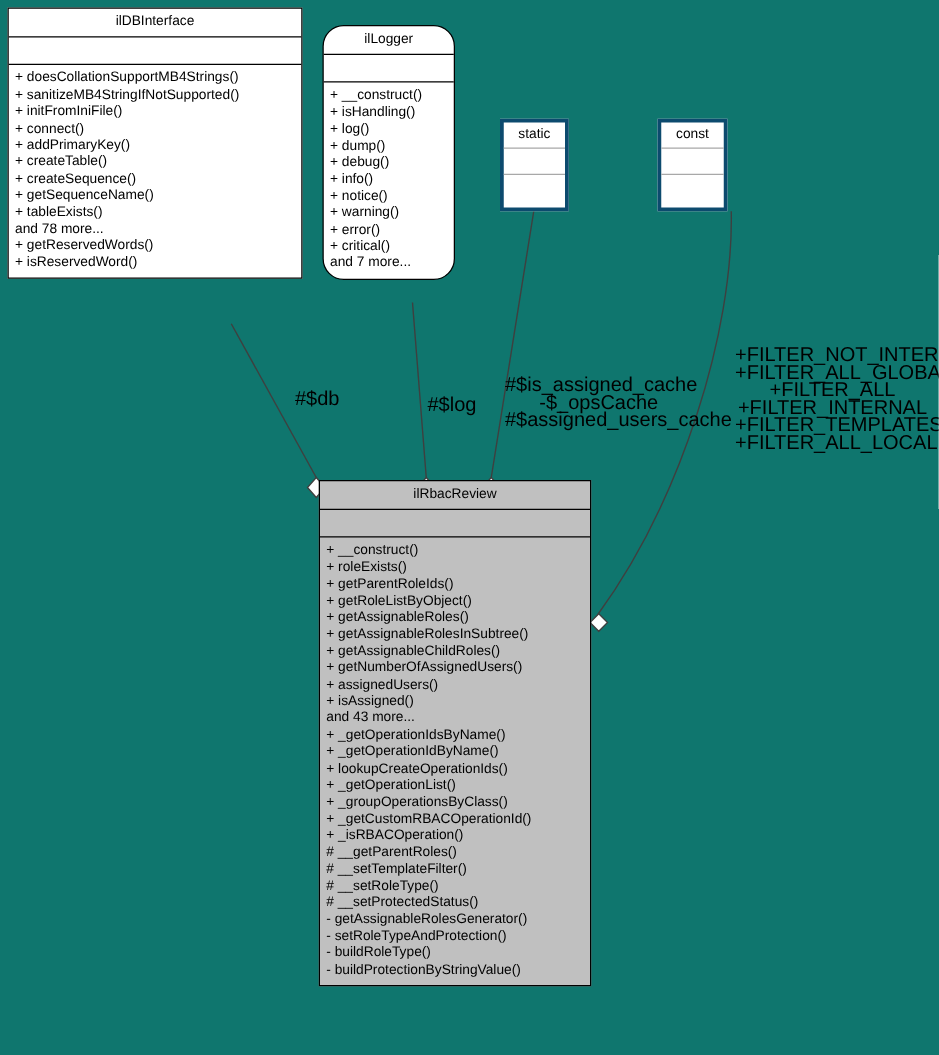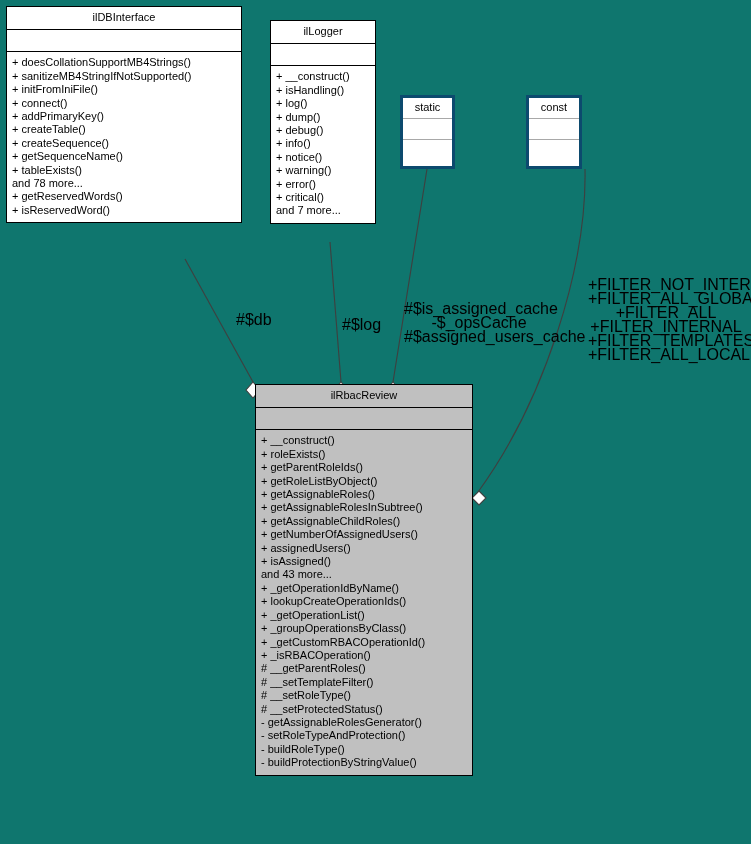--- a/index.html
+++ b/index.html
@@ -124,21 +124,21 @@
       <div class="row">+ createTable()</div>
       <div class="row">+ createSequence()</div>
       <div class="row">+ getSequenceName()</div>
       <div class="row">+ tableExists()</div>
       <div class="row">and 78 more...</div>
       <div class="row">+ getReservedWords()</div>
       <div class="row">+ isReservedWord()</div>
     </div>
   </div>
 
-  <div class="umlbox" id="box-illogger" style="left:270px; top:20px; width:106px;">
+  <div class="umlbox" id="box-illogger" style="left:258px; top:20px; width:106px;border-radius:17px;">
     <div class="uml-title">ilLogger</div>
     <div class="uml-attrs"></div>
     <div class="uml-ops">
       <div class="row">+ __construct()</div>
       <div class="row">+ isHandling()</div>
       <div class="row">+ log()</div>
       <div class="row">+ dump()</div>
       <div class="row">+ debug()</div>
       <div class="row">+ info()</div>
       <div class="row">+ notice()</div>
@@ -169,20 +169,21 @@
       <div class="row">+ roleExists()</div>
       <div class="row">+ getParentRoleIds()</div>
       <div class="row">+ getRoleListByObject()</div>
       <div class="row">+ getAssignableRoles()</div>
       <div class="row">+ getAssignableRolesInSubtree()</div>
       <div class="row">+ getAssignableChildRoles()</div>
       <div class="row">+ getNumberOfAssignedUsers()</div>
       <div class="row">+ assignedUsers()</div>
       <div class="row">+ isAssigned()</div>
       <div class="row">and 43 more...</div>
+      <div class="row">+ _getOperationIdsByName()</div>
       <div class="row">+ _getOperationIdByName()</div>
       <div class="row">+ lookupCreateOperationIds()</div>
       <div class="row">+ _getOperationList()</div>
       <div class="row">+ _groupOperationsByClass()</div>
       <div class="row">+ _getCustomRBACOperationId()</div>
       <div class="row">+ _isRBACOperation()</div>
       <div class="row"># __getParentRoles()</div>
       <div class="row"># __setTemplateFilter()</div>
       <div class="row"># __setRoleType()</div>
       <div class="row"># __setProtectedStatus()</div>

